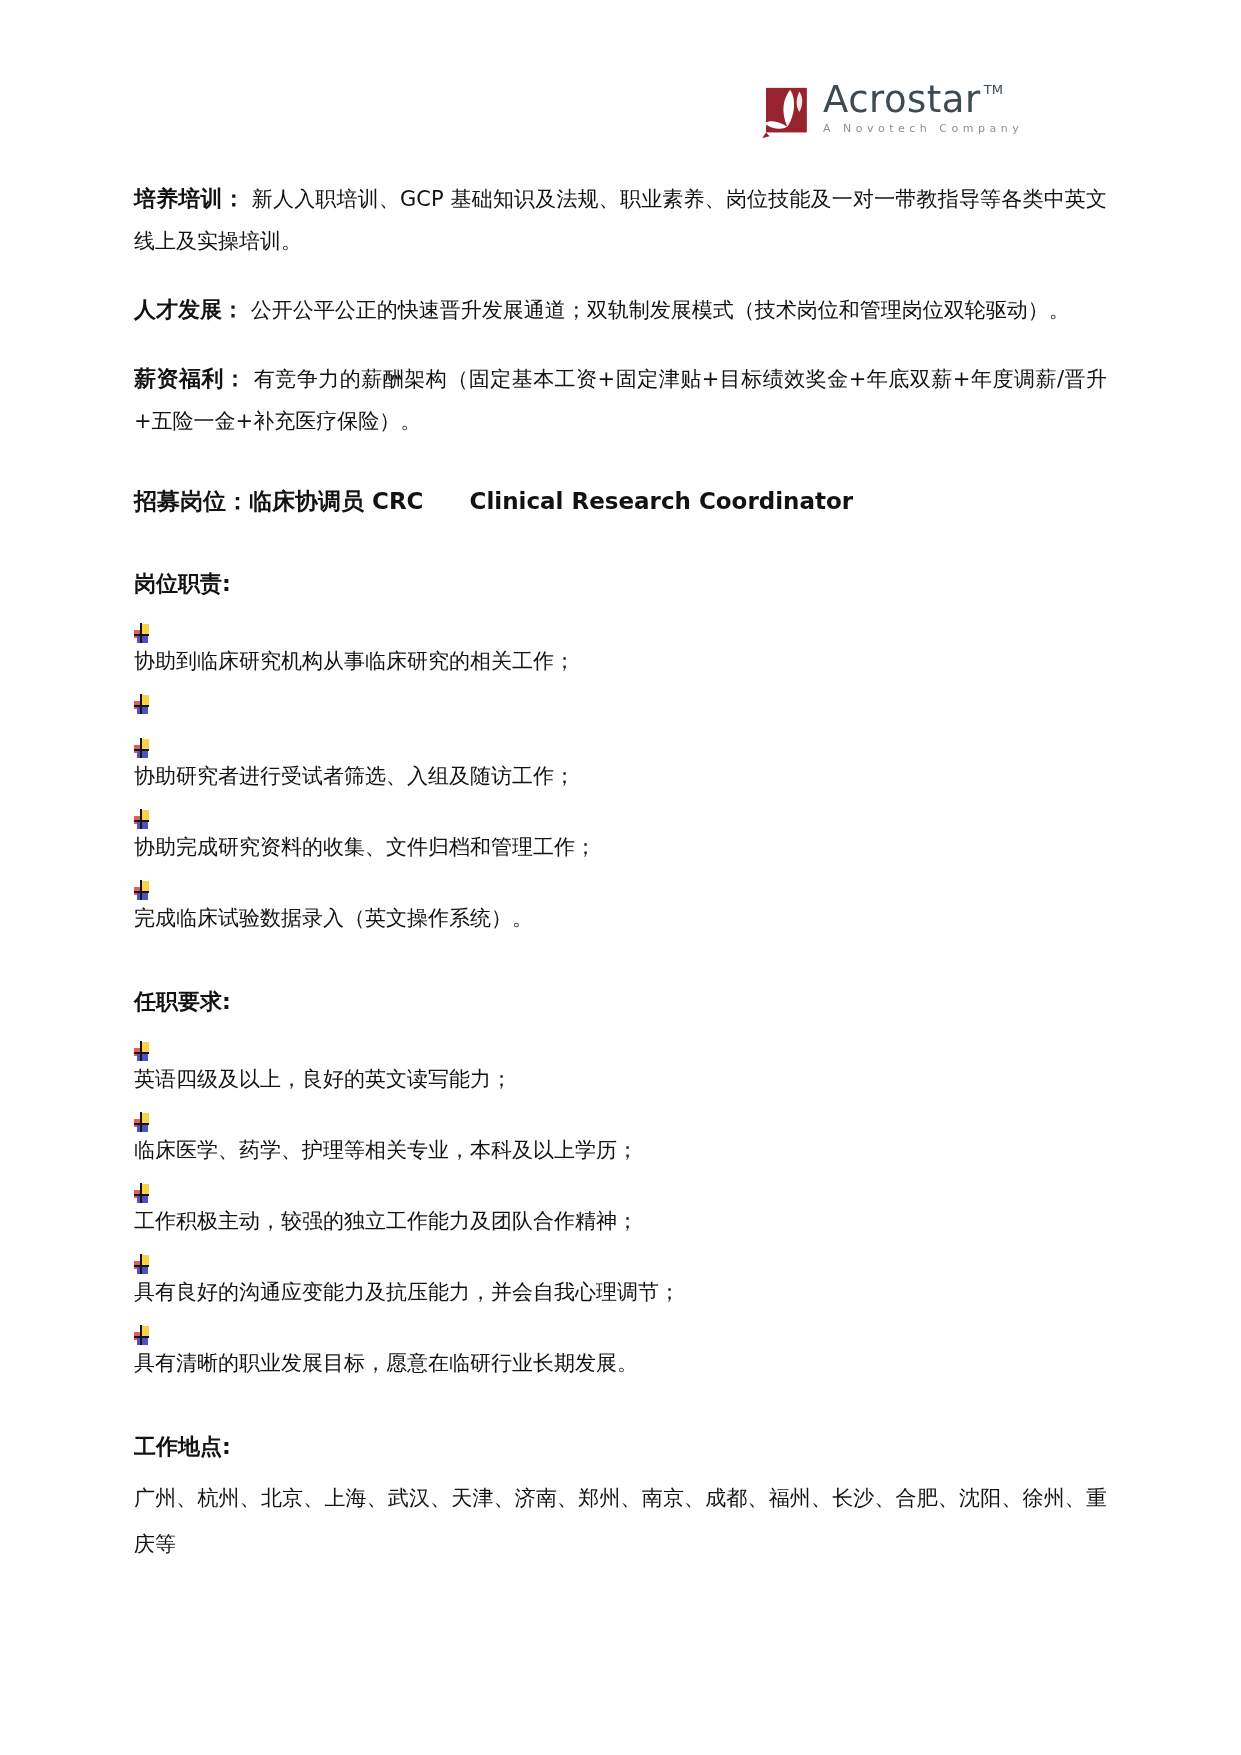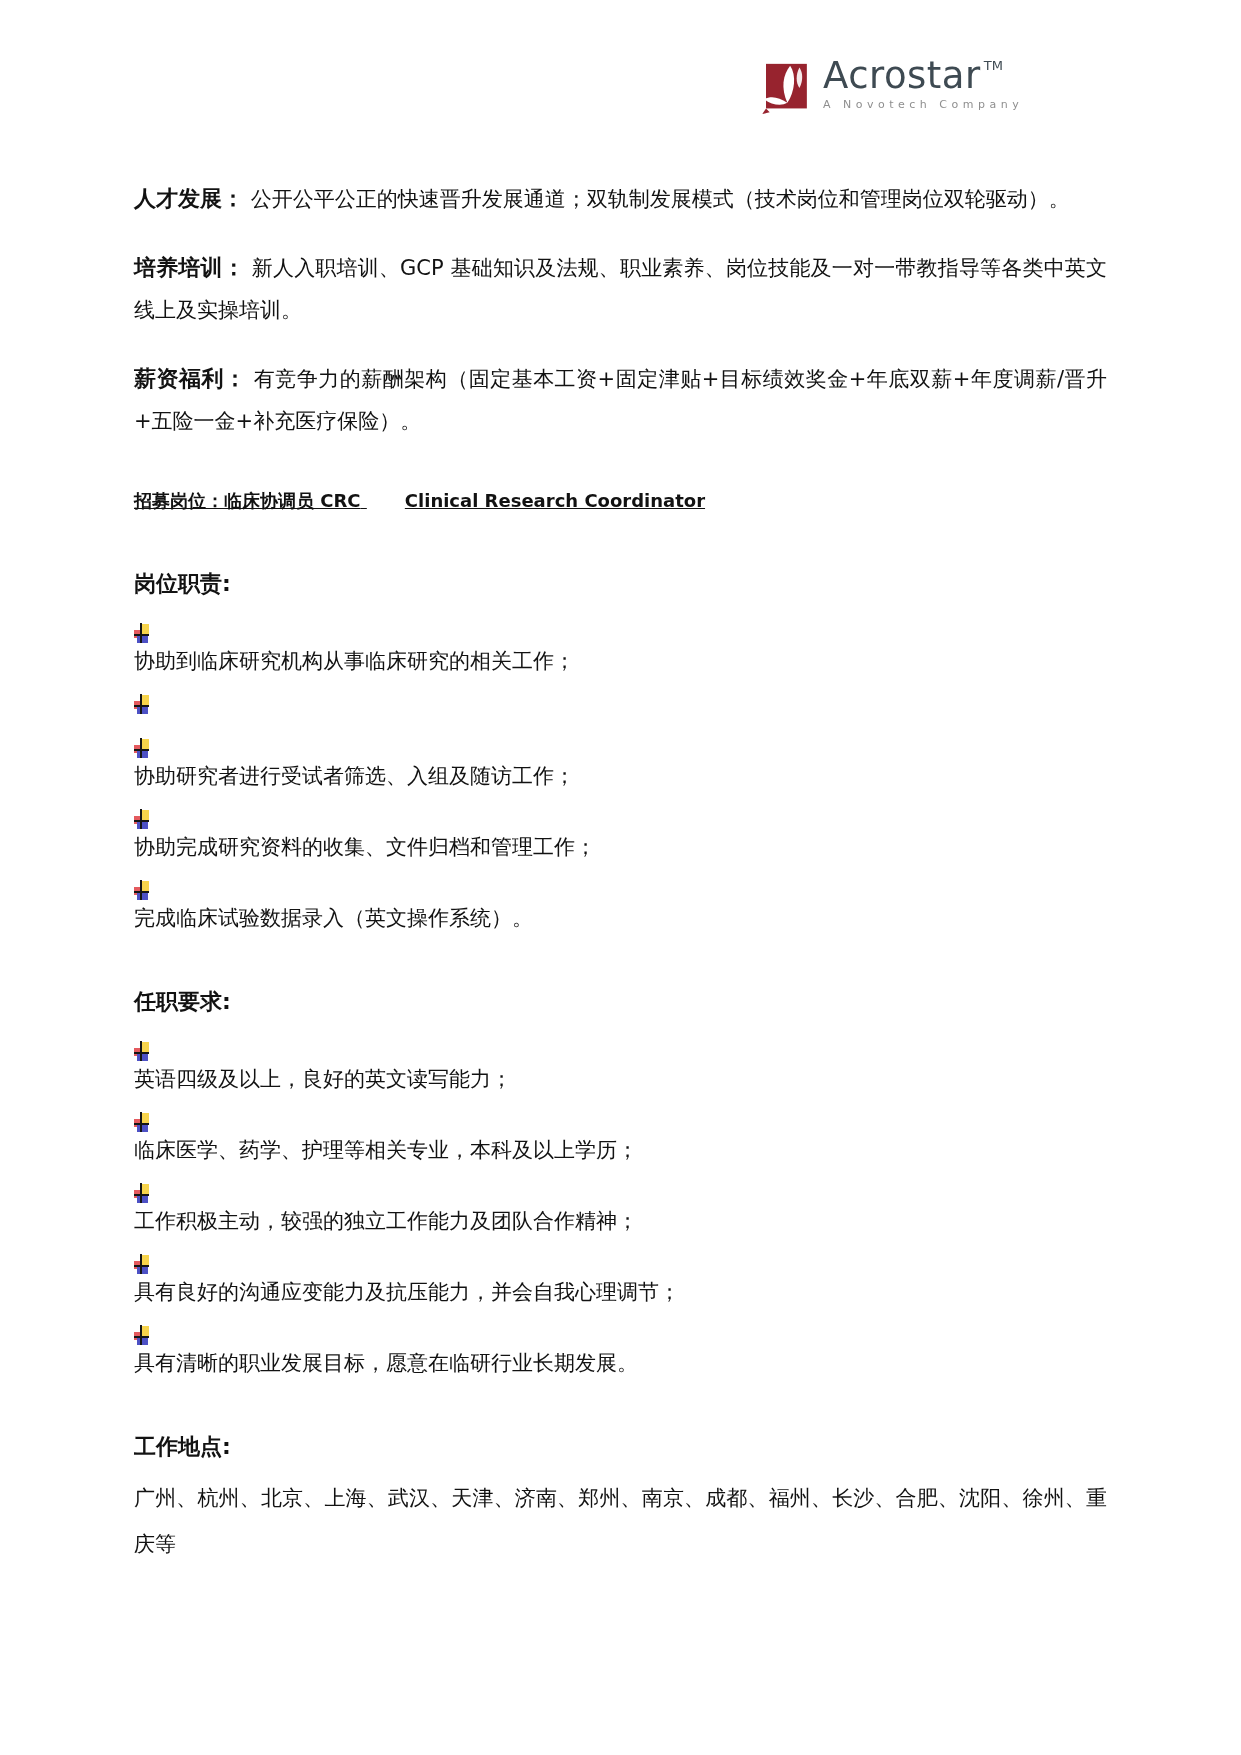--- a/index.html
+++ b/index.html
@@ -15,21 +15,21 @@
     width: 1241px;
     height: 1755px;
     box-sizing: border-box;
     padding: 178px 134px 0 134px;
     overflow: hidden;
   }
 
   
   .logo {
     position: absolute;
-    top: 56px;
+    top: 80px;
     left: 762px;
     display: flex;
     align-items: flex-start;
   }
   .logo-mark { width: 47px; height: 52px; margin-right: 14px; margin-top: 6px; }
   .logo-textcol { display: flex; flex-direction: column; }
   .brand-row { display: flex; align-items: flex-start; }
   .brand {
     font-size: 37px;
     line-height: 40px;
@@ -53,26 +53,25 @@
   
   .para {
     font-size: 21px;
     line-height: 42px;
     text-align: justify;
     margin: 0 0 27px 0;
   }
   .plabel { font-weight: 700; font-size: 22px; }
 
   .recruit {
-    font-size: 18px;
+    font-size: 23px;
     font-weight: 700;
     line-height: 42px;
     margin: 38px 0 0 0;
     white-space: nowrap;
-    text-decoration: underline;
   }
   .recruit .en { margin-left: 38px; }
 
   .sec-heading {
     font-size: 22px;
     font-weight: 700;
     line-height: 40px;
     margin: 42px 0 8px 0;
   }
 
@@ -125,27 +124,27 @@
     <div class="logo-textcol">
       <div class="brand-row">
         <span class="brand">Acrostar</span>
         <span class="brand-tm">TM</span>
       </div>
       <span class="tagline">A Novotech Company</span>
     </div>
   </div>
 
   <p class="para">
+    <span class="plabel">培养培训：</span>
+    <span>新人入职培训、GCP 基础知识及法规、职业素养、岗位技能及一对一带教指导等各类中英文线上及实操培训。</span>
+  </p>
+
+  <p class="para">
     <span class="plabel">人才发展：</span>
     <span>公开公平公正的快速晋升发展通道；双轨制发展模式（技术岗位和管理岗位双轮驱动）。</span>
-  </p>
-
-  <p class="para">
-    <span class="plabel">培养培训：</span>
-    <span>新人入职培训、GCP 基础知识及法规、职业素养、岗位技能及一对一带教指导等各类中英文线上及实操培训。</span>
   </p>
 
   <p class="para">
     <span class="plabel">薪资福利：</span>
     <span>有竞争力的薪酬架构（固定基本工资+固定津贴+目标绩效奖金+年底双薪+年度调薪/晋升+五险一金+补充医疗保险）。</span>
   </p>
 
 
   <h2 class="recruit">
     <span>招募岗位：临床协调员 CRC</span>

